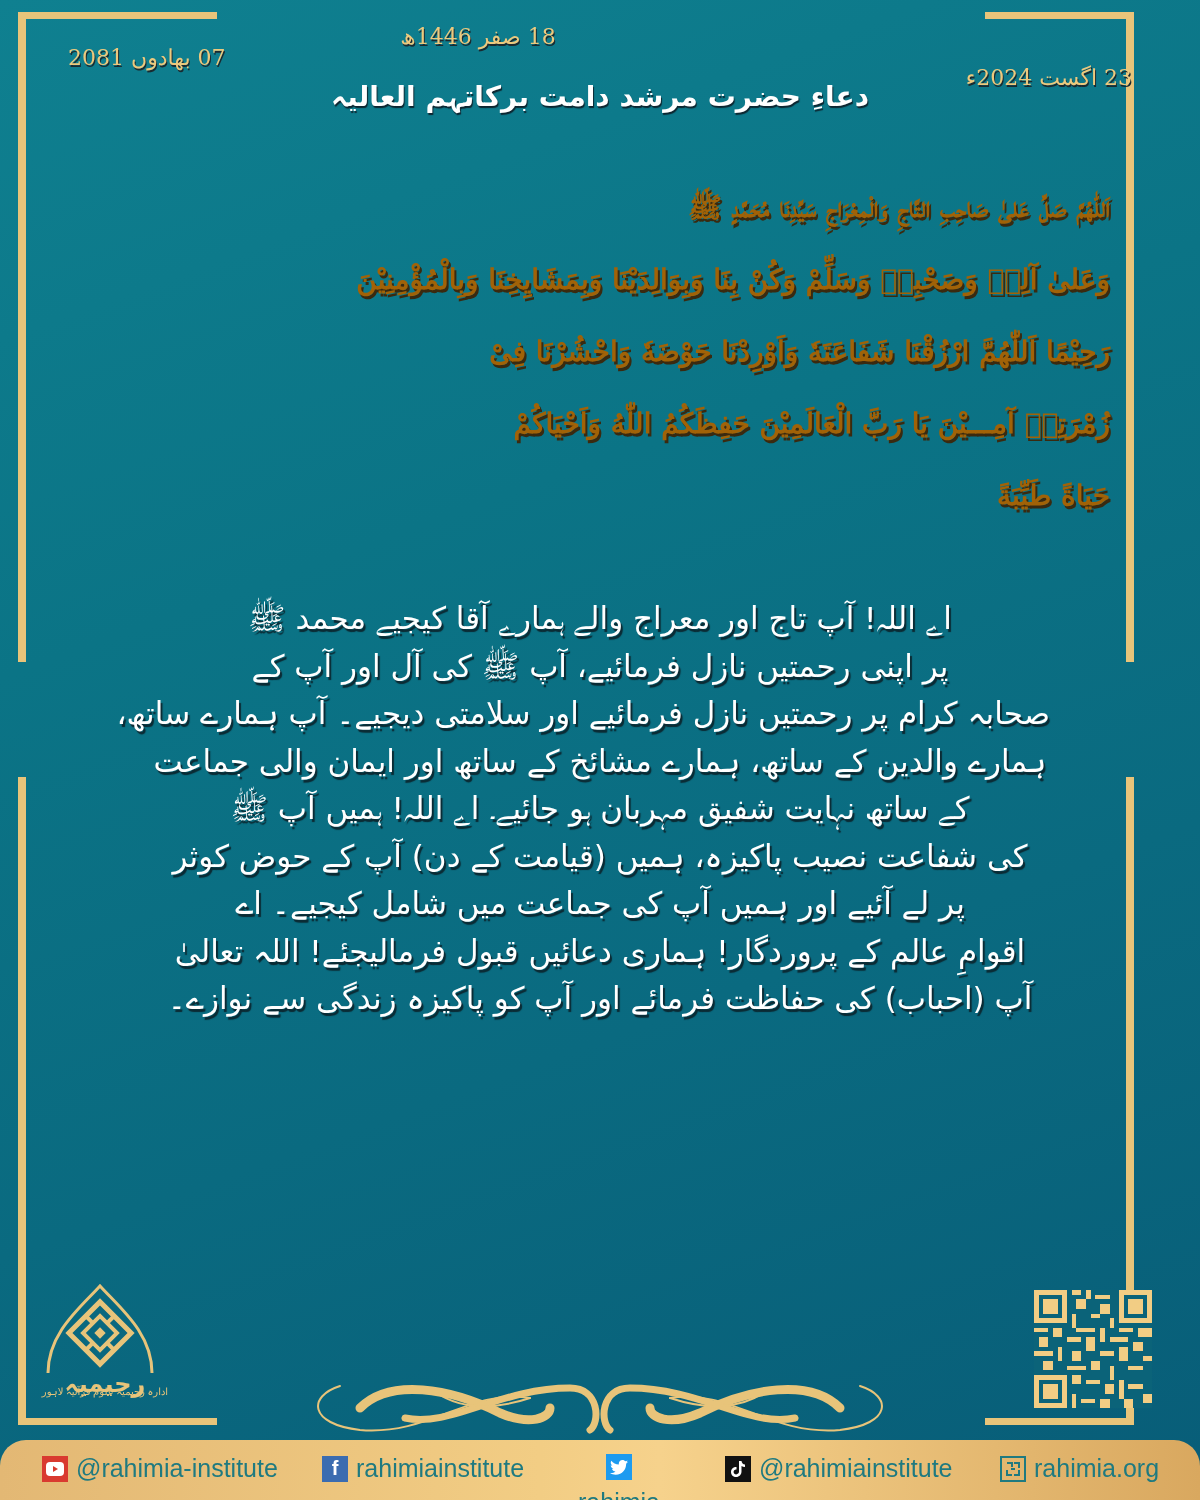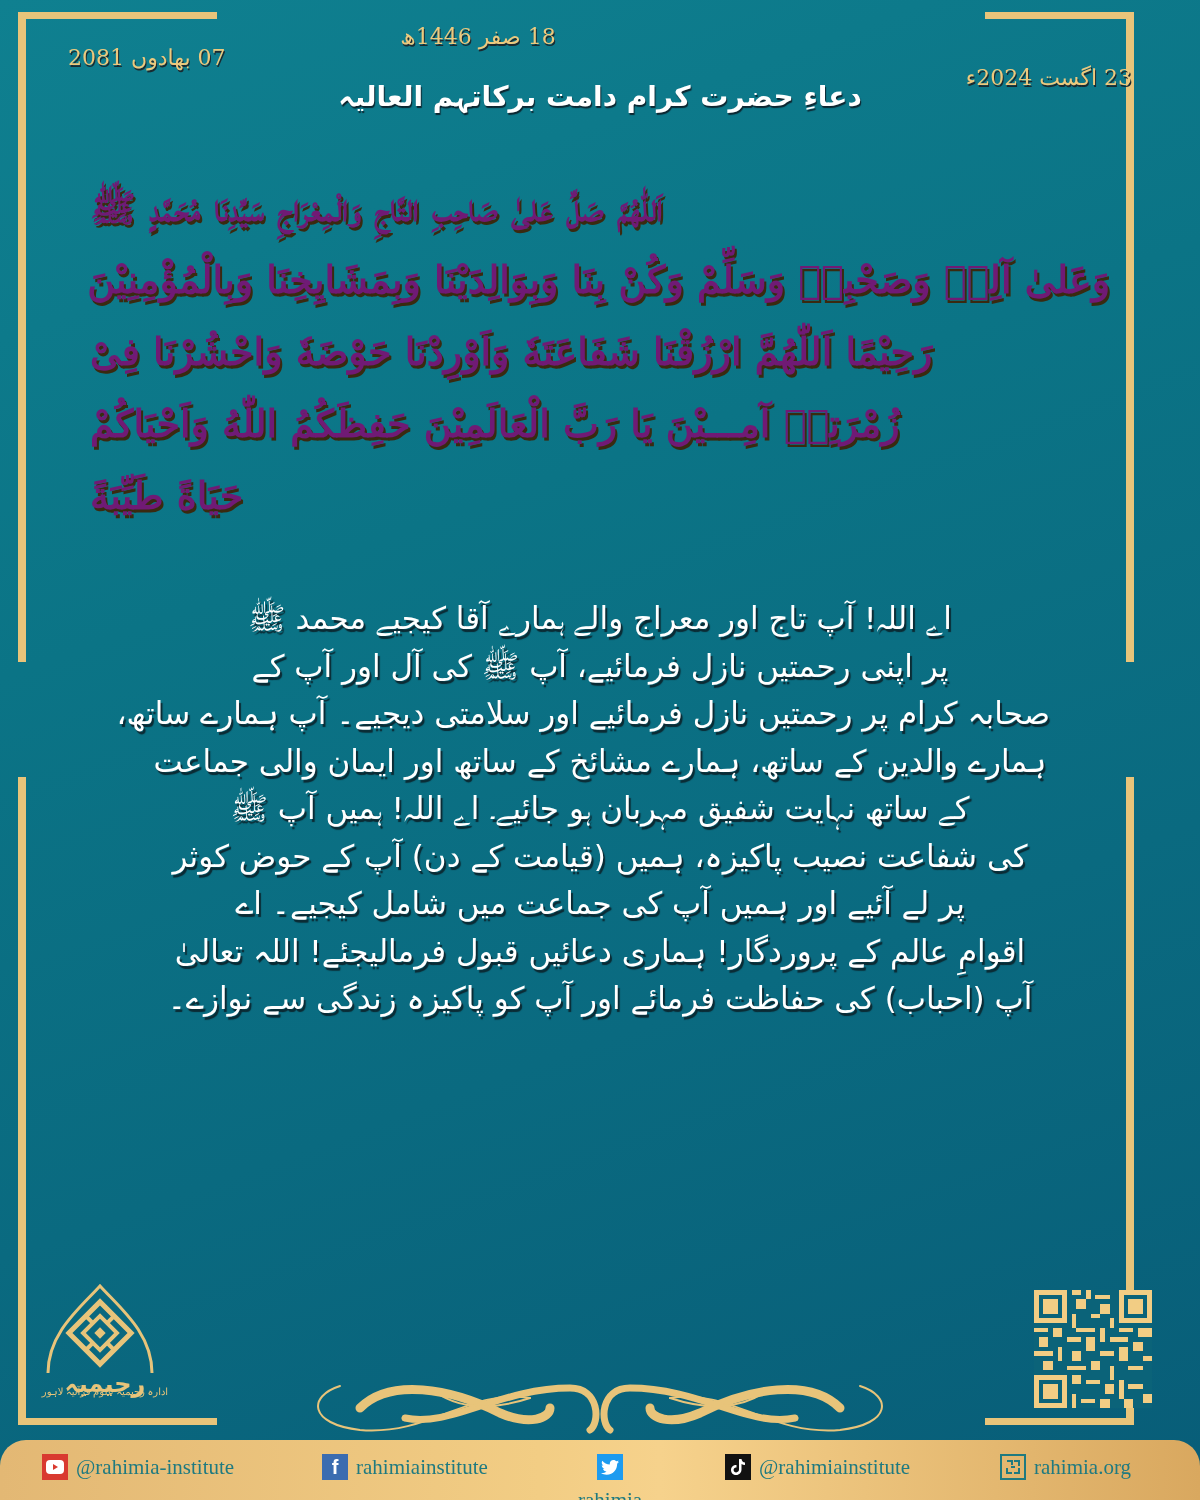--- a/index.html
+++ b/index.html
@@ -15,23 +15,23 @@
     text-shadow: 1px 2px 0 #1a2a30;
     direction: rtl; white-space: nowrap;
   }
   .title {
     position: absolute; top: 80px; left: 0; width: 1200px; text-align: center;
     direction: rtl; color: #ffffff; font-size: 28px; font-weight: bold;
     text-shadow: 1px 2px 1px #0d2630;
   }
   .arabic-block {
     position: absolute; top: 172px; left: 90px; width: 1020px;
-    direction: rtl; text-align: left;
-    color: #701a75; font-family: "DejaVu Serif", serif; font-weight: bold;
-    font-size: 38px; line-height: 72px;
+    direction: rtl; text-align: right;
+    color: #a16207; font-family: "DejaVu Serif", serif; font-weight: bold;
+    font-size: 28px; line-height: 72px;
     text-shadow: 2px 3px 0 #3a2a10;
   }
   .arabic-line { display: block; white-space: nowrap; }
   .urdu-block {
     position: absolute; top: 595px; left: 150px; width: 900px;
     direction: rtl; text-align: center;
     color: #ffffff; font-family: "DejaVu Sans", sans-serif;
     font-size: 31px; line-height: 47.5px;
     text-shadow: 2px 3px 1px #0b2a33;
   }
@@ -40,40 +40,40 @@
   .logo-text { position: absolute; left: 0; width: 130px; text-align: center; direction: rtl; color: #e8c47a; }
   .ornament { position: absolute; left: 300px; top: 1368px; width: 600px; height: 68px; }
   .qr { position: absolute; left: 1033px; top: 1290px; width: 120px; height: 118px; }
   .footer {
     position: absolute; left: 0; top: 1440px; width: 1200px; height: 60px;
     background: linear-gradient(90deg, #e3b874 0%, #f2cd84 45%, #f6d28c 55%, #d9a85f 100%);
     border-radius: 26px 26px 0 0;
     display: flex; align-items: center;
   }
   .social { position: absolute; top: 14px; display: flex; align-items: center; gap: 8px; }
-  .social .label { font-family: Liberation Serif, serif; font-size: 21px; color: #1f7a80; white-space: nowrap; }
+  .social .label { font-family: Liberation Sans, sans-serif; font-size: 25px; color: #1f7a80; white-space: nowrap; }
   .sicon { width: 26px; height: 26px; display: inline-flex; align-items: center; justify-content: center; }
 </style>
 </head>
 <body>
 
 <div class="frame-bar" style="left:18px;top:12px;width:199px;height:7px;"></div>
 <div class="frame-bar" style="left:985px;top:12px;width:149px;height:7px;"></div>
 <div class="frame-bar" style="left:18px;top:12px;width:8px;height:650px;"></div>
 <div class="frame-bar" style="left:18px;top:777px;width:8px;height:648px;"></div>
 <div class="frame-bar" style="left:1126px;top:12px;width:8px;height:650px;"></div>
 <div class="frame-bar" style="left:1126px;top:777px;width:8px;height:648px;"></div>
 <div class="frame-bar" style="left:18px;top:1418px;width:199px;height:7px;"></div>
 <div class="frame-bar" style="left:985px;top:1418px;width:149px;height:7px;"></div>
 
 <div class="date" style="left:68px;top:45px;">07 بھادوں 2081</div>
 <div class="date" style="left:0;width:956px;text-align:center;top:24px;">18 صفر 1446ھ</div>
 <div class="date" style="right:68px;top:45px;margin-top:20px;">23 اگست 2024ء</div>
 
-<div class="title">دعاءِ حضرت کرام دامت برکاتہم العالیہ</div>
+<div class="title">دعاءِ حضرت مرشد دامت برکاتہم العالیہ</div>
 
 <div class="arabic-block">
   <span class="arabic-line">اَللّٰهُمَّ صَلِّ عَلیٰ صَاحِبِ التَّاجِ وَالْمِعْرَاجِ سَیِّدِنَا مُحَمَّدٍ ﷺ</span>
   <span class="arabic-line">وَعَلیٰ آلِهٖ وَصَحْبِهٖ وَسَلِّمْ وَكُنْ بِنَا وَبِوَالِدَیْنَا وَبِمَشَایِخِنَا وَبِالْمُؤْمِنِیْنَ</span>
   <span class="arabic-line">رَحِیْمًا اَللّٰهُمَّ ارْزُقْنَا شَفَاعَتَهٗ وَاَوْرِدْنَا حَوْضَهٗ وَاحْشُرْنَا فِیْ</span>
   <span class="arabic-line">زُمْرَتِهٖ آمِـــیْنَ یَا رَبَّ الْعَالَمِیْنَ حَفِظَكُمُ اللّٰهُ وَاَحْیَاكُمْ</span>
   <span class="arabic-line">حَیَاةً طَیِّبَةً</span>
 </div>
 
 <div class="urdu-block">

